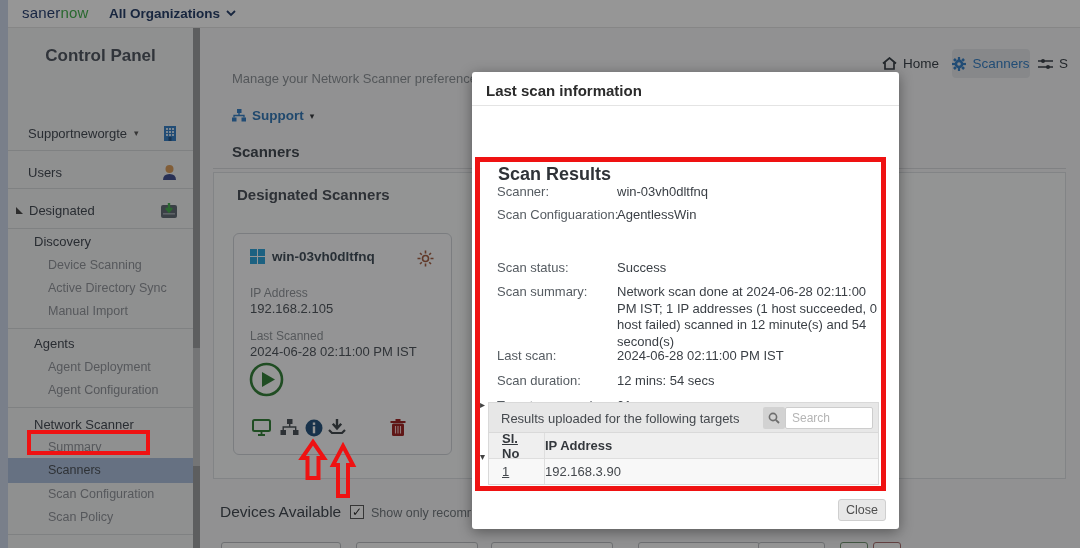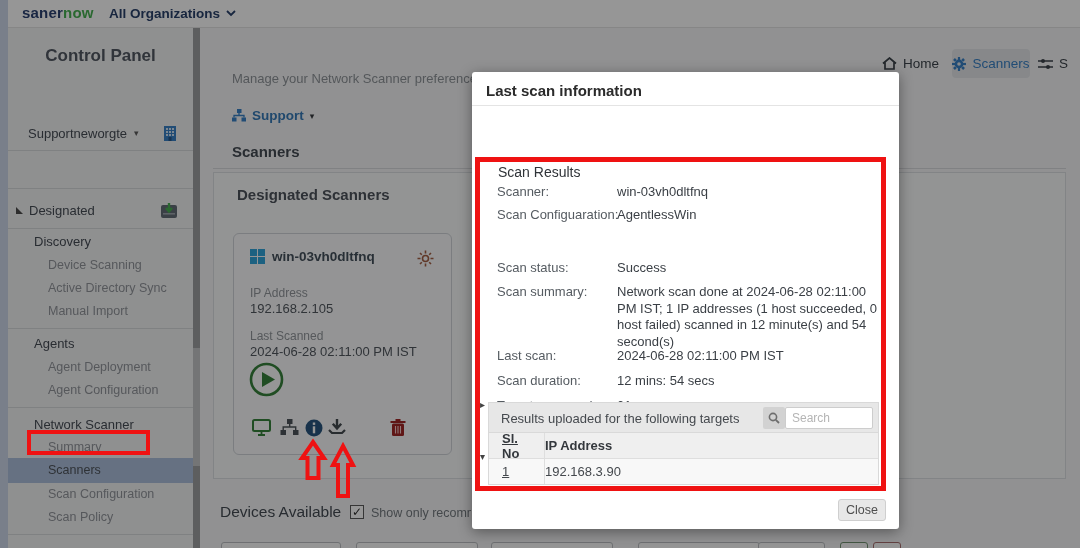--- a/index.html
+++ b/index.html
@@ -6,21 +6,21 @@
   html,body { width:1080px; height:548px; overflow:hidden; background:#fff;
               font-family:"Liberation Sans", "DejaVu Sans", sans-serif; }
   #screen { position:absolute; top:0; left:0; width:1080px; height:548px; overflow:hidden; background:#f6f7f8; }
   .abs { position:absolute; }
 
   
   #left-strip { left:0; top:0; width:8px; height:548px; background:#ccd7ea; }
 
   
   #topbar { left:8px; top:0; width:1072px; height:28px; background:#ffffff; border-bottom:1px solid #e3e3e3; }
-  #logo { left:14px; top:4px; font-size:15px; font-weight:bold; letter-spacing:.2px; }
+  #logo { left:14px; top:4px; font-size:15px; font-weight:normal; letter-spacing:.2px; }
   #logo .p1 { color:#20386b; } #logo .p2 { color:#3fae49; }
   #org-sel { left:101px; top:6px; font-size:13.5px; color:#1f3864; font-weight:bold; display:flex; align-items:center; gap:6px; }
 
   
   #sidebar { left:8px; top:28px; width:185px; height:520px; background:#f3f4f5; }
   #sb-scroll { left:193px; top:28px; width:7px; height:520px; background:#999b9d; }
   #sb-thumb { left:193px; top:348px; width:7px; height:118px; background:#c2c4c6; }
   .sb-title { left:0; top:18px; width:185px; text-align:center; font-size:17px; font-weight:bold; color:#4a515b; }
   .sb-row { left:0; width:185px; height:30px; display:flex; align-items:center; padding:0 16px 0 20px; color:#3d444d; font-size:13px; }
   .sb-row .grow { flex:1; }
@@ -66,21 +66,21 @@
 
   
   #overlay { left:0; top:0; width:1080px; height:548px; background:rgba(15,15,15,0.44); z-index:50; }
 
   
   #modal { left:472px; top:72px; width:427px; height:457px; background:#fff; z-index:60; border-radius:3px; box-shadow:0 3px 14px rgba(0,0,0,.4); }
   #modal-title { left:14px; top:10px; font-size:15px; font-weight:bold; color:#2b2b2b; }
   #modal-hdiv { left:0; top:33px; width:427px; border-top:1px solid #e4e4e4; }
   .m-lbl { left:25px; font-size:13px; color:#555b61; }
   .m-val { left:145px; font-size:13px; color:#3a3f45; }
-  .sr-head { left:26px; top:92px; font-size:14px; font-weight:normal; color:#2f3338; }
+  .sr-head { left:26px; top:92px; font-size:18px; font-weight:bold; color:#2f3338; }
   .m-exp { left:8px; font-size:10px; color:#444; }
   .m-sum { width:272px; line-height:16.5px; }
 
   
   #mtable { left:16px; top:330px; width:391px; border:1px solid #d9d9d9; }
   #mt-head { position:relative; height:30px; background:#e7e7e7; border-bottom:1px solid #d9d9d9; }
   #mt-caption { position:absolute; left:12px; top:8px; font-size:13px; color:#45494e; }
   #mt-search-ic { position:absolute; left:274px; top:4px; width:22px; height:22px; background:#d2d2d2; border-radius:2px; display:flex; align-items:center; justify-content:center; }
   #mt-search { position:absolute; left:296px; top:4px; width:88px; height:22px; border:1px solid #cdcdcd; border-radius:2px; font-size:12px; color:#555; padding:0 6px; font-family:"Liberation Sans", sans-serif; }
   #mt-search::placeholder { color:#b5b5b5; }
@@ -139,20 +139,30 @@
             <rect x="9" y="5" width="2" height="2" fill="#cfe3f5"></rect>
             <rect x="3" y="8" width="2" height="2" fill="#cfe3f5"></rect>
             <rect x="6" y="8" width="2" height="2" fill="#cfe3f5"></rect>
             <rect x="9" y="8" width="2" height="2" fill="#cfe3f5"></rect>
             <rect x="5.5" y="11" width="3" height="4" fill="#1a4f86"></rect>
           </svg>
       </span>
     </div>
     <div class="abs sb-div" style="top:122px;"></div>
 
+    <div class="abs sb-row" style="top:129px;">
+      <span>Users</span>
+      <span class="grow"></span>
+      <span class="icon">
+        <svg width="15" height="16">
+            <circle cx="7.5" cy="5" r="4" fill="#d99a56"></circle>
+            <path d="M1 16 Q1 10 7.5 10 Q14 10 14 16 Z" fill="#3b4a8c"></path>
+          </svg>
+      </span>
+    </div>
     <div class="abs sb-div" style="top:160px;"></div>
 
     <div class="abs sb-row" style="top:167px; padding-left:8px;">
       <span class="tree-caret icon">
         <svg width="8" height="8">
             <polygon points="0,1 0,8 7,8" fill="#444"></polygon>
           </svg>
       </span>
       <span>Designated</span>
       <span class="grow"></span>

